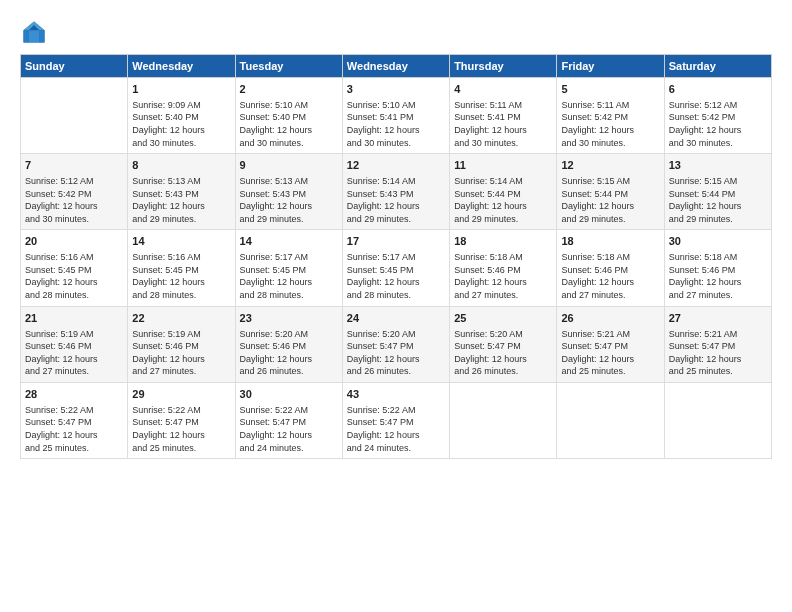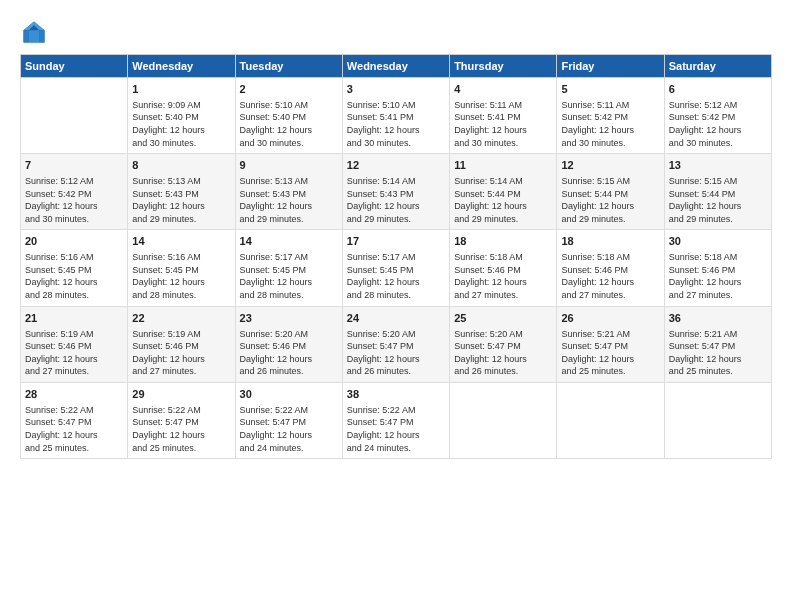--- a/index.html
+++ b/index.html
@@ -316,21 +316,21 @@
 and 26 minutes.</div>
           </td>
           <td>
             <span class="day-num">26</span>
             <div class="cell-info" style="white-space: pre-line;">Sunrise: 5:21 AM
 Sunset: 5:47 PM
 Daylight: 12 hours
 and 25 minutes.</div>
           </td>
           <td>
-            <span class="day-num">36</span>
+            <span class="day-num">27</span>
             <div class="cell-info" style="white-space: pre-line;">Sunrise: 5:21 AM
 Sunset: 5:47 PM
 Daylight: 12 hours
 and 25 minutes.</div>
           </td>
         </tr>
         <tr>
           <td>
             <span class="day-num">28</span>
             <div class="cell-info" style="white-space: pre-line;">Sunrise: 5:22 AM
@@ -346,21 +346,21 @@
 and 25 minutes.</div>
           </td>
           <td>
             <span class="day-num">30</span>
             <div class="cell-info" style="white-space: pre-line;">Sunrise: 5:22 AM
 Sunset: 5:47 PM
 Daylight: 12 hours
 and 24 minutes.</div>
           </td>
           <td>
-            <span class="day-num">38</span>
+            <span class="day-num">43</span>
             <div class="cell-info" style="white-space: pre-line;">Sunrise: 5:22 AM
 Sunset: 5:47 PM
 Daylight: 12 hours
 and 24 minutes.</div>
           </td>
           <td></td>
           <td></td>
           <td></td>
         </tr>
       </tbody>

